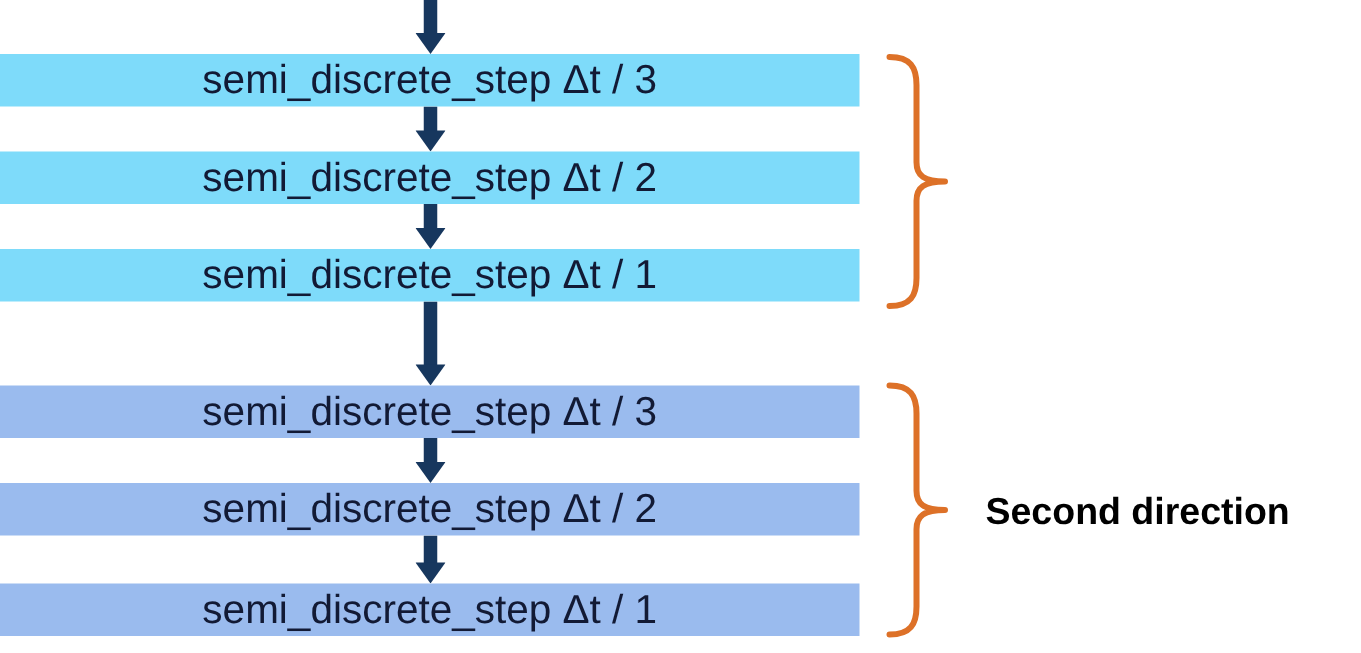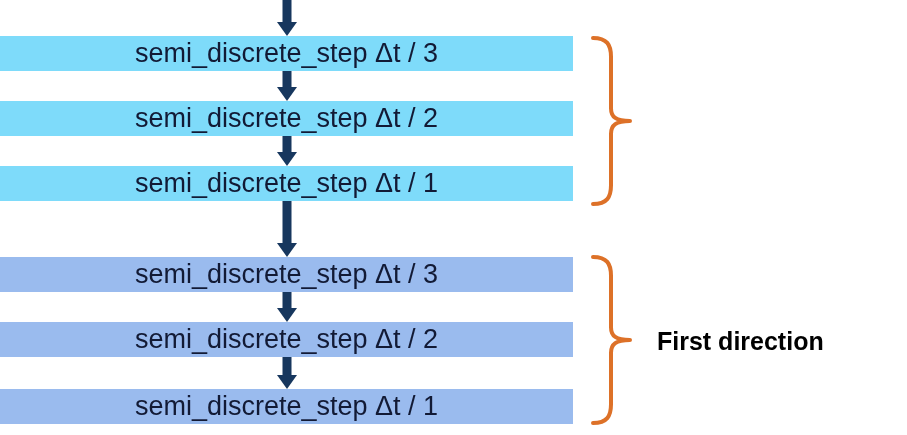--- a/index.html
+++ b/index.html
@@ -108,15 +108,15 @@
 
   <svg class="brace" style="top:33px" viewBox="0 0 42 178" preserveAspectRatio="none" aria-hidden="true">
     <path d="M 3,5 C 17,5 21,12 21,24 L 21,76 C 21,85 26,89 40,89 C 26,89 21,93 21,102 L 21,154 C 21,166 17,173 3,173"></path>
   </svg>
 
   <svg class="brace" style="top:252px" viewBox="0 0 42 178" preserveAspectRatio="none" aria-hidden="true">
     <path d="M 3,5 C 17,5 21,12 21,24 L 21,76 C 21,85 26,89 40,89 C 26,89 21,93 21,102 L 21,154 C 21,166 17,173 3,173"></path>
   </svg>
 
 
-  <div class="group-label" style="top:325px">First direction</div>
+  <div class="group-label" style="top:325px">Second direction</div>
 
 </div>
 
 </body></html>

